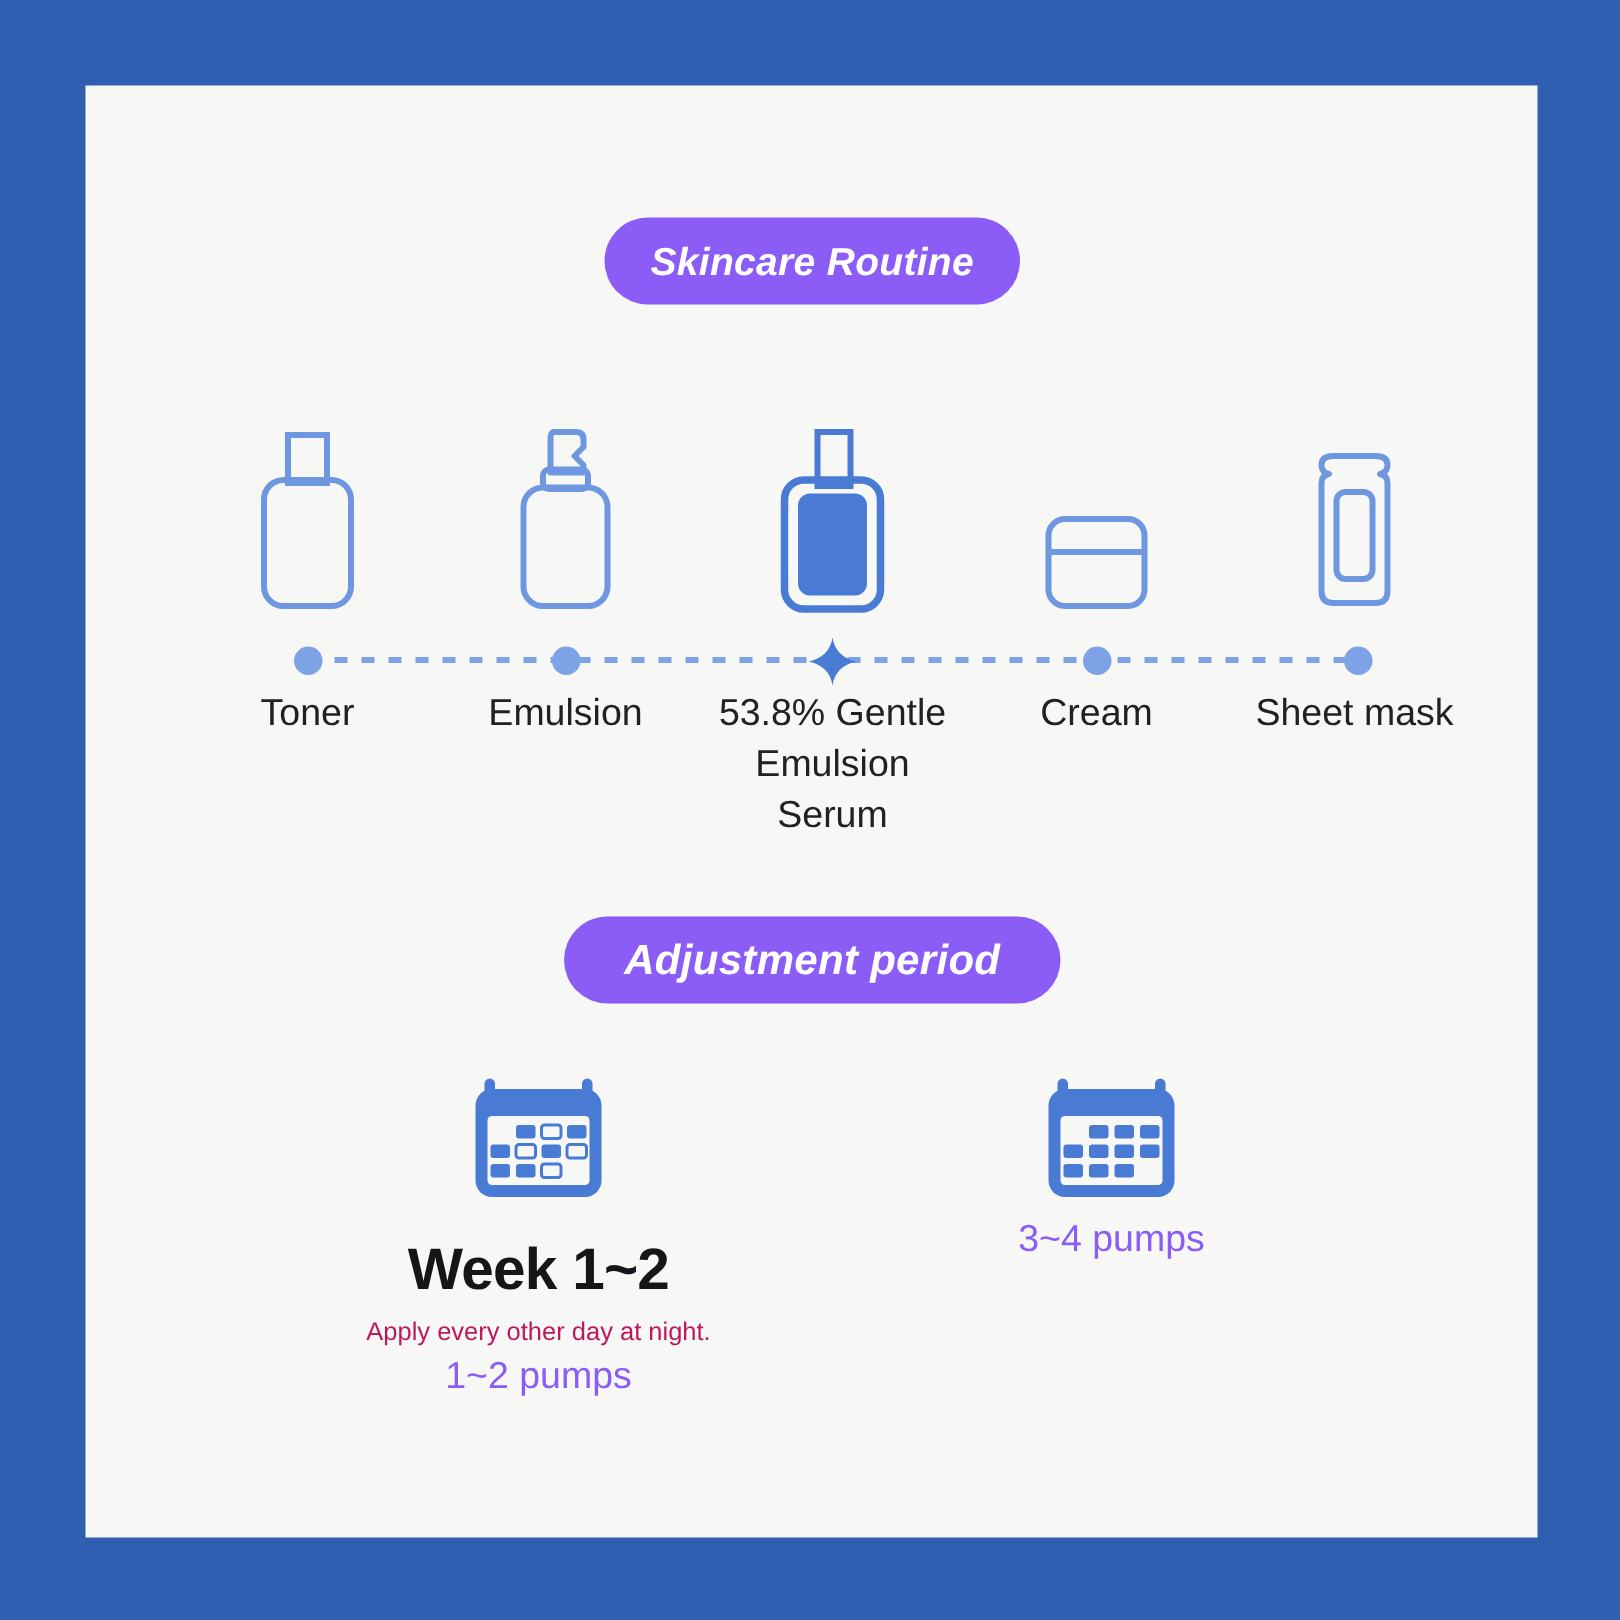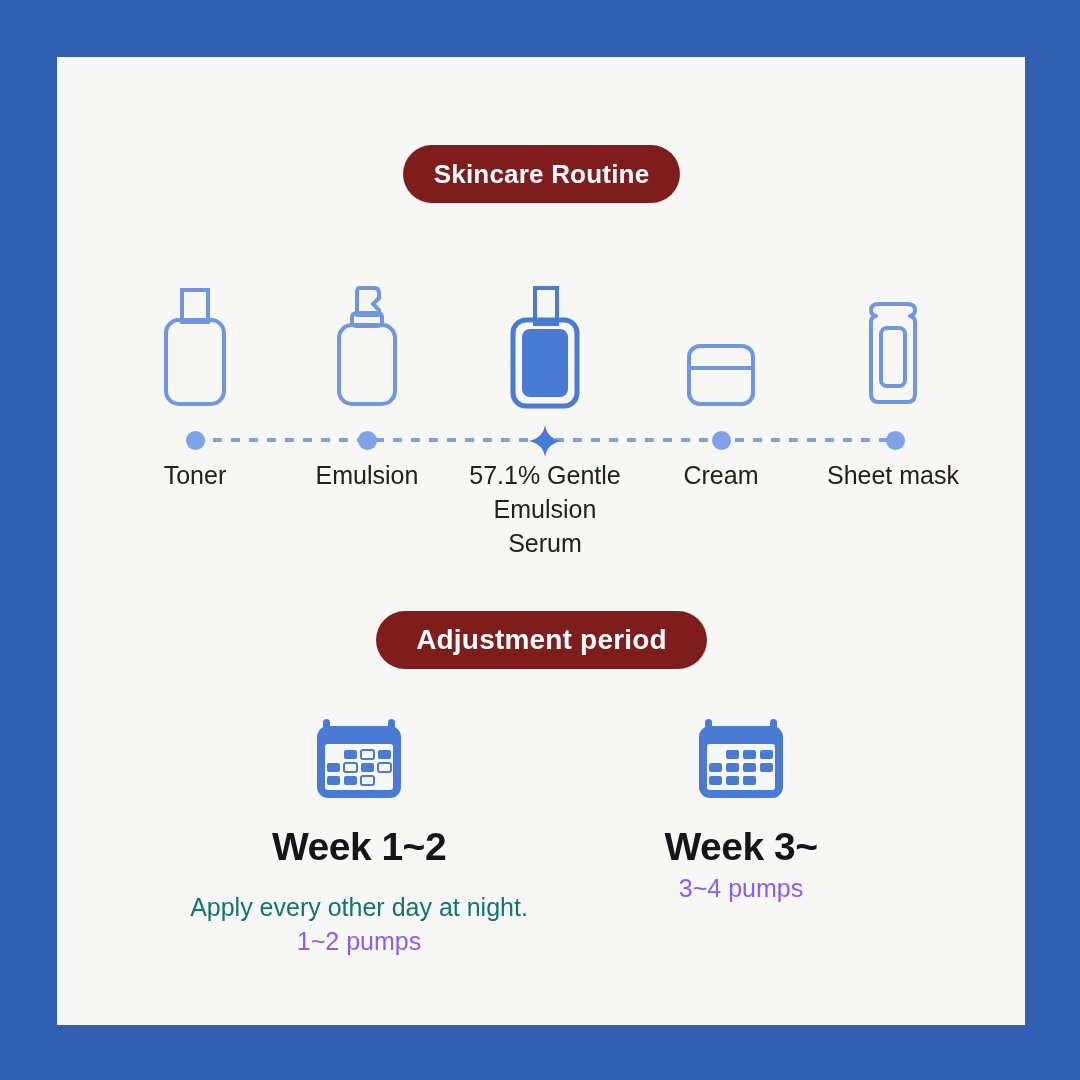--- a/index.html
+++ b/index.html
@@ -28,46 +28,47 @@
     height: 968px;
     background: #F7F7F5;
   }
 
   
   .pill {
     position: absolute;
     display: flex;
     align-items: center;
     justify-content: center;
-    background: #7f1d1d;
+    background: #8b5cf6;
     color: #FFFFFF;
     border-radius: 999px;
     font-weight: bold;
     letter-spacing: 0.2px;
     white-space: nowrap;
+    font-style: italic;
   }
   .pill-routine {
     left: 346px;
     top: 88px;
     width: 277px;
     height: 58px;
     font-size: 26px;
   }
   .pill-adjust {
     left: 319px;
     top: 554px;
     width: 331px;
     height: 58px;
     font-size: 28px;
   }
 
   
   .routine {
     position: absolute;
-    left: 4px;
+    left: 14px;
     top: 195px;
     width: 968px;
     height: 300px;
   }
   .step {
     position: absolute;
     top: 0;
     width: 160px;
     text-align: center;
   }
@@ -141,23 +142,23 @@
 
   .adj-icon { height: 100px; display:flex; align-items:center; justify-content:center; }
   .adj-title {
     margin-top: 18px;
     font-size: 39px;
     font-weight: bold;
     color: #16161A;
     letter-spacing: -0.5px;
   }
   .adj-line1 {
-    margin-top: 24px;
-    font-size: 25px;
-    color: #0f766e;
+    margin-top: 9px;
+    font-size: 17px;
+    color: #be185d;
   }
   .adj-line2 {
     margin-top: 5px;
     font-size: 25px;
     color: #8b5cf6;
   }
 </style>
 </head>
 <body>
 
@@ -191,21 +192,21 @@
 
       <div class="step s3">
         <div class="step-icon">
           <svg width="90" height="130" viewBox="0 0 90 130">
             <rect x="35" y="6" width="22" height="36" fill="none" stroke="#4A7BD4" stroke-width="4"></rect>
             <rect x="13" y="38" width="64" height="86" rx="13" ry="13" fill="none" stroke="#4A7BD4" stroke-width="5"></rect>
             <rect x="22" y="47" width="46" height="68" rx="8" ry="8" fill="#4A7BD4"></rect>
           </svg>
         </div>
         <div class="step-label">
-          <span>57.1% Gentle</span><br>
+          <span>53.8% Gentle</span><br>
           <span>Emulsion Serum</span>
         </div>
       </div>
 
       <div class="step s4">
         <div class="step-icon">
           <svg width="90" height="130" viewBox="0 0 90 130">
             <rect x="13" y="64" width="64" height="58" rx="11" ry="11" fill="none" stroke="#6E97E0" stroke-width="4"></rect>
             <line x1="14" y1="86" x2="76" y2="86" stroke="#6E97E0" stroke-width="4"></line>
           </svg>
@@ -283,19 +284,18 @@
             <rect x="14" y="50" width="13" height="9" rx="2" fill="#4A7BD4"></rect>
             <rect x="31" y="50" width="13" height="9" rx="2" fill="#4A7BD4"></rect>
             <rect x="48" y="50" width="13" height="9" rx="2" fill="#4A7BD4"></rect>
             <rect x="65" y="50" width="13" height="9" rx="2" fill="#4A7BD4"></rect>
 
             <rect x="14" y="63" width="13" height="9" rx="2" fill="#4A7BD4"></rect>
             <rect x="31" y="63" width="13" height="9" rx="2" fill="#4A7BD4"></rect>
             <rect x="48" y="63" width="13" height="9" rx="2" fill="#4A7BD4"></rect>
           </svg>
         </div>
-        <div class="adj-title">Week 3~</div>
         <div class="adj-line2">3~4 pumps</div>
       </div>
 
     </div>
   </div>
 </div>
 
 </body></html>

